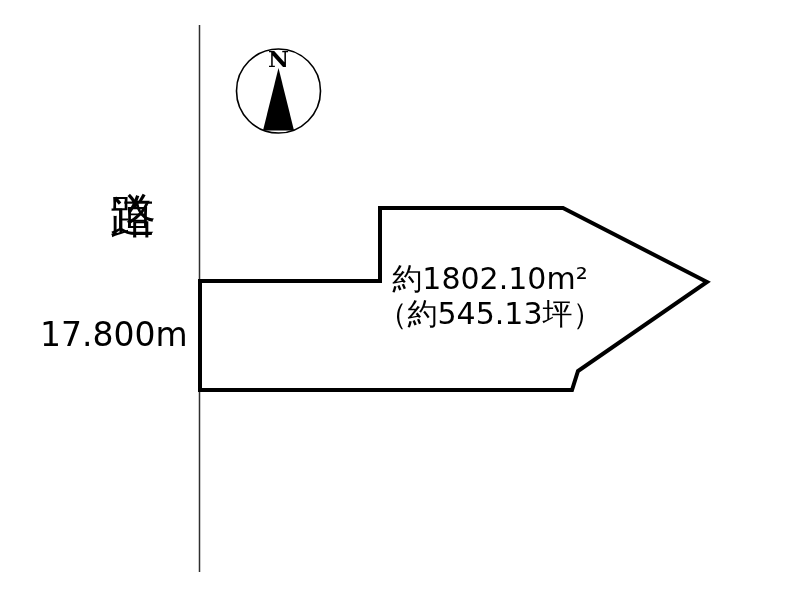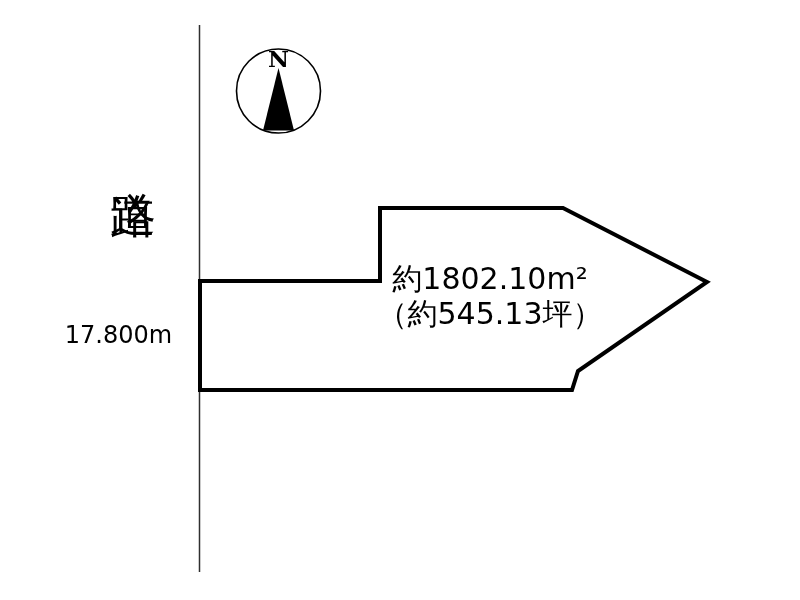--- a/index.html
+++ b/index.html
@@ -30,22 +30,22 @@
     writing-mode: vertical-rl;
     text-orientation: upright;
     letter-spacing: 2px;
     color: #000000;
   }
   .frontage {
     position: absolute;
     left: 40px;
     top: 319px;
     width: 157px;
-    text-align: center;
-    font-size: 24px;
+    text-align: left;
+    font-size: 33px;
     line-height: 32px;
     white-space: nowrap;
     color: #000000;
   }
   .area {
     position: absolute;
     left: 374px;
     top: 261px;
     width: 232px;
     text-align: center;

